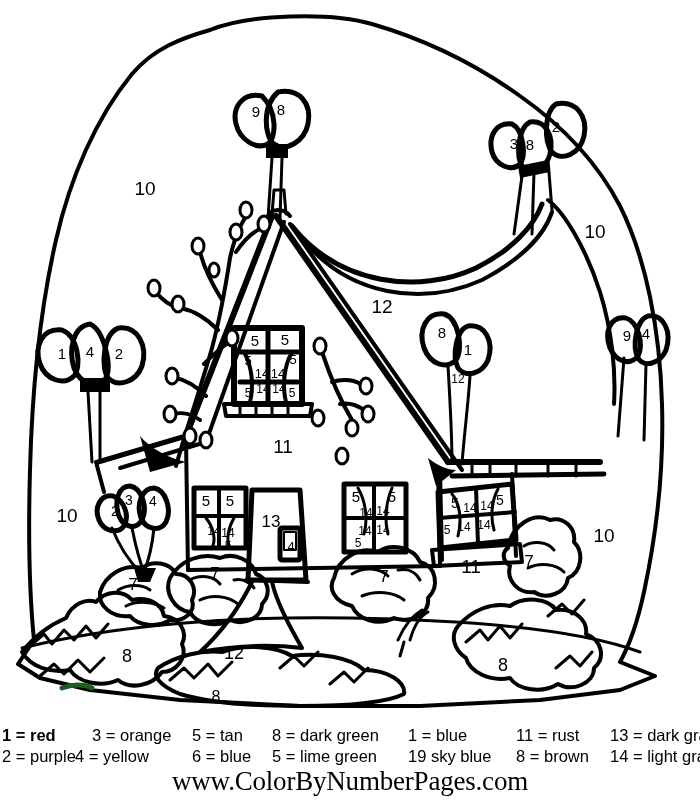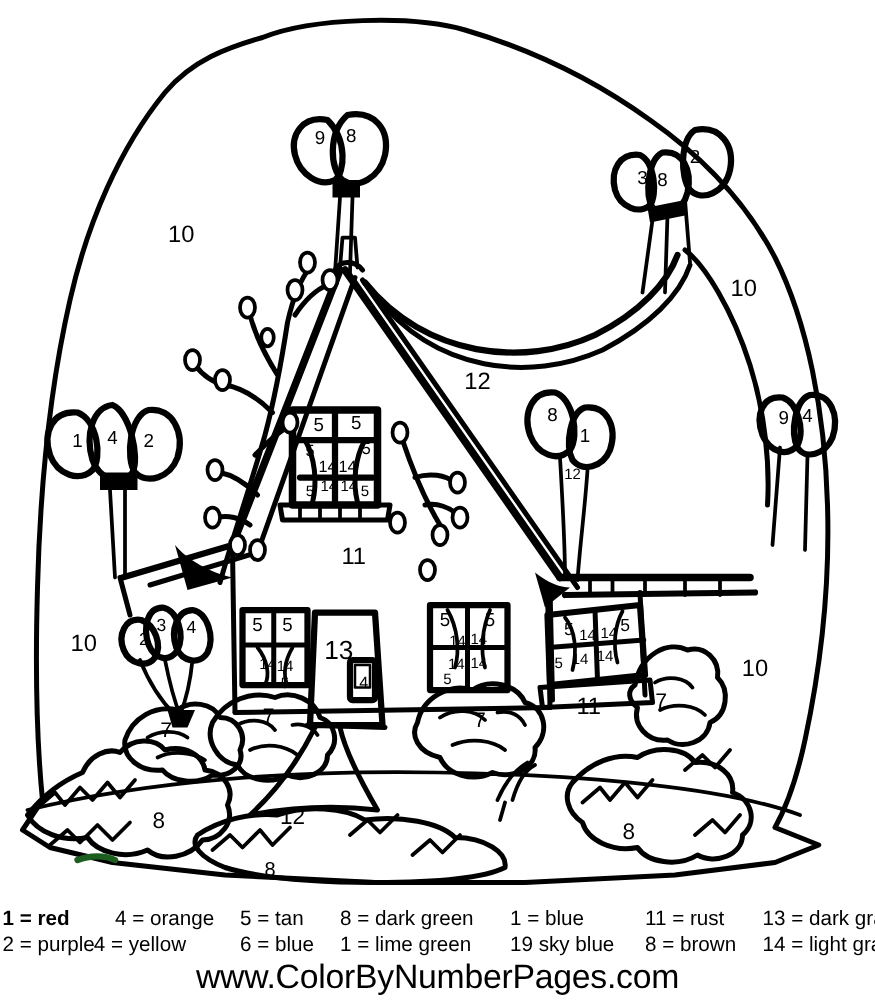--- a/index.html
+++ b/index.html
@@ -62,21 +62,21 @@
   .legend-cell {
     position: absolute;
     white-space: nowrap;
   }
   .site {
     position: absolute;
     left: 0;
     top: 766px;
     width: 700px;
     text-align: center;
-    font-family: Liberation Sans, sans-serif;
+    font-family: Liberation Serif, serif;
     font-size: 27px;
     color: #000000;
     letter-spacing: -0.2px;
   }
 </style>
 </head>
 <body>
 
 <div id="page">
 
@@ -304,21 +304,21 @@
   </div>
 
   <div>
       <div class="num" style="left: 145px; top: 188px; font-size: 19px;">10</div>
       <div class="num" style="left: 595px; top: 231px; font-size: 19px;">10</div>
       <div class="num" style="left: 67px; top: 515px; font-size: 19px;">10</div>
       <div class="num" style="left: 604px; top: 535px; font-size: 19px;">10</div>
       <div class="num" style="left: 382px; top: 306px; font-size: 19px;">12</div>
       <div class="num" style="left: 283px; top: 446px; font-size: 19px;">11</div>
       <div class="num" style="left: 471px; top: 566px; font-size: 19px;">11</div>
-      <div class="num" style="left: 271px; top: 521px; font-size: 21px;">13</div>
+      <div class="num" style="left: 271px; top: 521px; font-size: 17px;">13</div>
       <div class="num" style="left: 291px; top: 546px; font-size: 13px;">4</div>
       <div class="num" style="left: 458px; top: 379px; font-size: 12px;">12</div>
       <div class="num" style="left: 127px; top: 656px; font-size: 18px;">8</div>
       <div class="num" style="left: 234px; top: 653px; font-size: 18px;">12</div>
       <div class="num" style="left: 216px; top: 697px; font-size: 16px;">8</div>
       <div class="num" style="left: 503px; top: 665px; font-size: 18px;">8</div>
       <div class="num" style="left: 133px; top: 584px; font-size: 17px;">7</div>
       <div class="num" style="left: 215px; top: 573px; font-size: 17px;">7</div>
       <div class="num" style="left: 384px; top: 576px; font-size: 17px;">7</div>
       <div class="num" style="left: 529px; top: 561px; font-size: 17px;">7</div>
@@ -364,32 +364,32 @@
       <div class="num" style="left: 487px; top: 506px; font-size: 12px;">14</div>
       <div class="num" style="left: 500px; top: 500px; font-size: 14px;">5</div>
       <div class="num" style="left: 447px; top: 530px; font-size: 12px;">5</div>
       <div class="num" style="left: 464px; top: 527px; font-size: 12px;">14</div>
       <div class="num" style="left: 484px; top: 525px; font-size: 12px;">14</div>
     </div>
 
   <div class="legend">
     <div class="legend-row r1">
         <div class="legend-cell" style="left: 2px; font-weight: bold;">1 = red</div>
-        <div class="legend-cell" style="left: 92px;">4 = orange</div>
+        <div class="legend-cell" style="left: 92px;">3 = orange</div>
         <div class="legend-cell" style="left: 192px;">5 = tan</div>
         <div class="legend-cell" style="left: 272px;">8 = dark green</div>
         <div class="legend-cell" style="left: 408px;">1 = blue</div>
         <div class="legend-cell" style="left: 516px; text-align: center;">11 = rust</div>
         <div class="legend-cell" style="left: 610px;">13 = dark gray</div>
       </div>
     <div class="legend-row r2">
         <div class="legend-cell" style="left: 2px;">2 = purple</div>
         <div class="legend-cell" style="left: 75px;">4 = yellow</div>
         <div class="legend-cell" style="left: 192px;">6 = blue</div>
-        <div class="legend-cell" style="left: 272px;">1 = lime green</div>
+        <div class="legend-cell" style="left: 272px;">5 = lime green</div>
         <div class="legend-cell" style="left: 408px;">19 sky blue</div>
         <div class="legend-cell" style="left: 516px;">8 = brown</div>
         <div class="legend-cell" style="left: 610px;">14 = light gray</div>
       </div>
   </div>
 
   <div class="site">www.ColorByNumberPages.com</div>
 
 </div>
 

